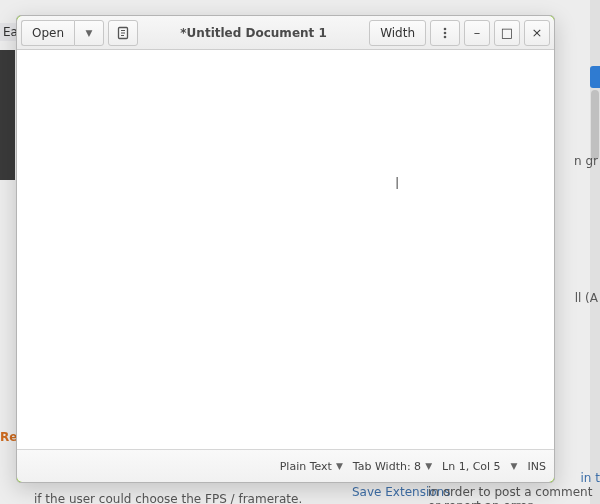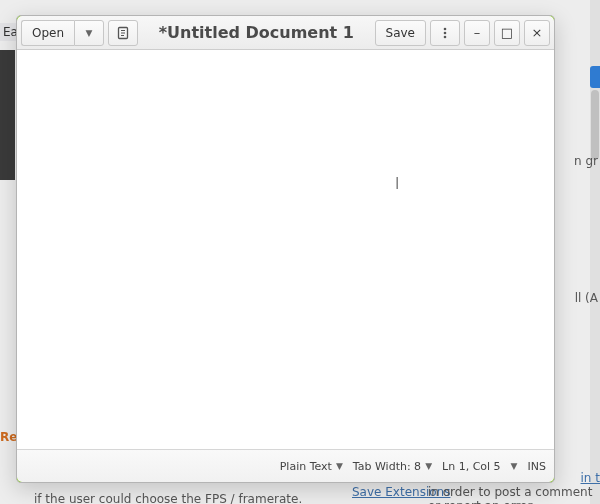--- a/index.html
+++ b/index.html
@@ -2,39 +2,39 @@
 <html><head>
 <meta charset="utf-8">
 <style>
   html,body{margin:0;padding:0;width:600px;height:504px;font-family:"DejaVu Sans","Segoe UI",Arial,sans-serif;font-size:12px;color:#3b3b3b;background:#f3f3f3;overflow:hidden}
   *{box-sizing:border-box}
 
   
   .bg{position:absolute;inset:0;background:#ededed;}
   .bg .chip{position:absolute;font-size:12px;color:#555}
   .bg .chip.orange{color:#cc6a1f;font-weight:bold}
-  .bg .chip.link{color:#3e6fa8;text-decoration:underline}
+  .bg .chip.link{color:#3e6fa8;}
   .bg .leftbar{position:absolute;left:0;top:50px;width:15px;height:130px;background:#3a3a3a}
   .bg .leftlabel{position:absolute;left:0;top:23px;font-size:12px;color:#333;background:#e2e2e5;padding:2px 3px}
   .bg .rightbtn{position:absolute;right:0;top:66px;width:10px;height:22px;background:#2f7bd1;border-radius:3px 0 0 3px}
   .bg .scroll{position:absolute;right:0;top:0;width:10px;height:504px;background:#e0e0e0}
   .bg .scroll .thumb{position:absolute;top:90px;left:1px;width:8px;height:70px;background:#c0c0c0;border-radius:4px}
 
   
   .win{position:absolute;left:16px;top:15px;width:539px;height:468px;background:#84cc16;border:1px solid #b4b4b4;border-radius:5px;box-shadow:0 6px 22px rgba(0,0,0,.18);display:flex;flex-direction:column}
 
   .titlebar{height:34px;flex:0 0 34px;display:flex;align-items:center;background:linear-gradient(#f7f7f7,#ececec);border-bottom:1px solid #cdcdcd;border-radius:5px 5px 0 0;padding:0 4px;gap:4px}
   .btn{height:26px;display:flex;align-items:center;justify-content:center;background:linear-gradient(#fbfbfb,#efefef);border:1px solid #c7c7c7;border-radius:3px;font-size:12px;color:#333;padding:0 10px;cursor:default}
   .btn.icon{width:30px;padding:0}
   .btn.small{width:26px;padding:0}
   .seg{display:flex}
   .seg .btn{border-radius:0}
   .seg .btn:first-child{border-radius:3px 0 0 3px;border-right:none}
   .seg .btn:last-child{border-radius:0 3px 3px 0}
-  .title{flex:1;text-align:center;font-size:16px;font-weight:bold;color:#4a4a4a;white-space:nowrap;overflow:hidden}
+  .title{flex:1;text-align:center;font-size:12px;font-weight:bold;color:#4a4a4a;white-space:nowrap;overflow:hidden}
   .winctl{font-size:13px;color:#3a3a3a;line-height:1}
 
   .editor{flex:1;position:relative;background:#fff}
   .caret{position:absolute;left:378px;top:125px;width:8px;height:16px;color:#808080;font-size:15px}
 
   .statusbar{height:22px;flex:0 0 22px;display:flex;align-items:center;justify-content:flex-end;gap:10px;background:linear-gradient(#f9f9f9,#f1f1f1);border-top:1px solid #d6d6d6;border-radius:0 0 5px 5px;padding:16px 8px;font-size:11px;color:#444}
   .statusitem{display:flex;align-items:center;gap:4px}
   .dd{font-size:9px;color:#666}
 
   svg{display:block}
@@ -72,21 +72,21 @@
     <div class="btn icon">
       <svg width="14" height="14" viewBox="0 0 14 14">
         <rect x="2.5" y="1.5" width="9" height="11" rx="1" fill="none" stroke="#555" stroke-width="1.3"></rect>
         <path d="M5 4.5h4M5 7h4M5 9.5h3" stroke="#555" stroke-width="1.1"></path>
       </svg>
     </div>
 
     <div class="title">*Untitled Document 1</div>
 
     <div class="btn">
-      <span>Save</span>
+      <span>Width</span>
     </div>
     <div class="btn icon">
       <svg width="14" height="14" viewBox="0 0 14 14">
         <circle cx="7" cy="3" r="1.3" fill="#555"></circle>
           <circle cx="7" cy="7" r="1.3" fill="#555"></circle>
           <circle cx="7" cy="11" r="1.3" fill="#555"></circle>
       </svg>
     </div>
     <div class="btn small">
       <span class="winctl">–</span>

